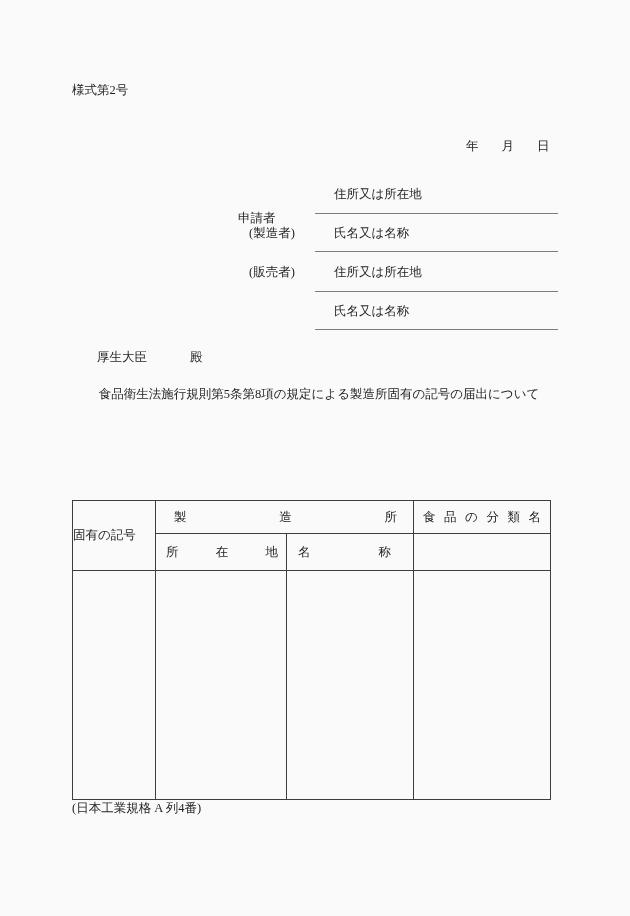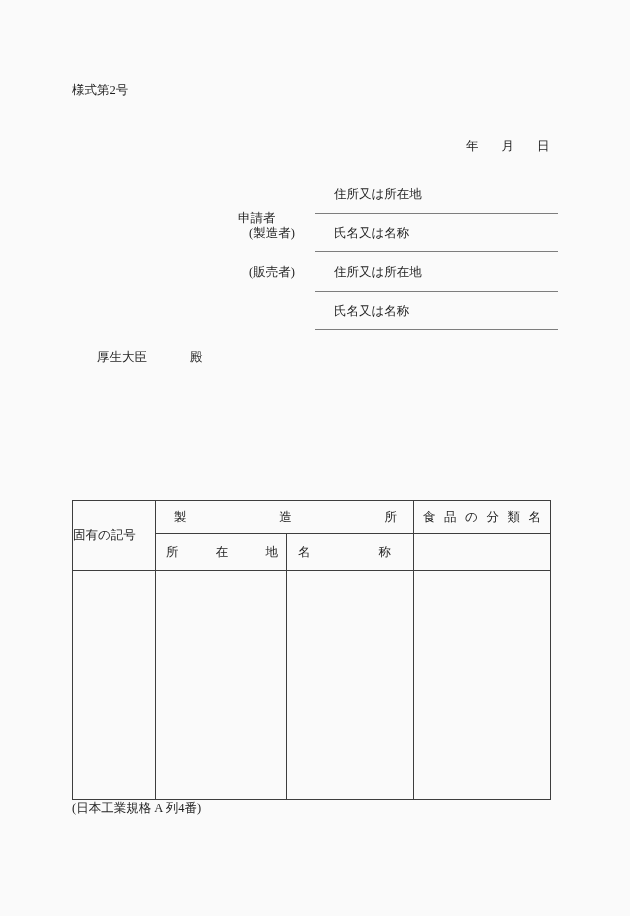--- a/index.html
+++ b/index.html
@@ -110,20 +110,21 @@
 
   <div class="abs field-label" style="top:266px;">住所又は所在地</div>
   <div class="abs field-underline" style="top:291px;"></div>
 
   <div class="abs field-label" style="top:305px;">氏名又は名称</div>
   <div class="abs field-underline" style="top:329px;"></div>
 
   <div id="minister-name" class="abs">厚生大臣</div>
   <div id="minister-honorific" class="abs">殿</div>
 
+  <div id="doc-title" class="abs">食品衛生法施行規則第5条第8項の規定による製造所固有の記号の届出について</div>
 
 
   <table id="code-table">
     <colgroup>
       <col style="width:83px">
       <col style="width:131px">
       <col style="width:127px">
       <col style="width:137px">
     </colgroup>
     <tbody>

